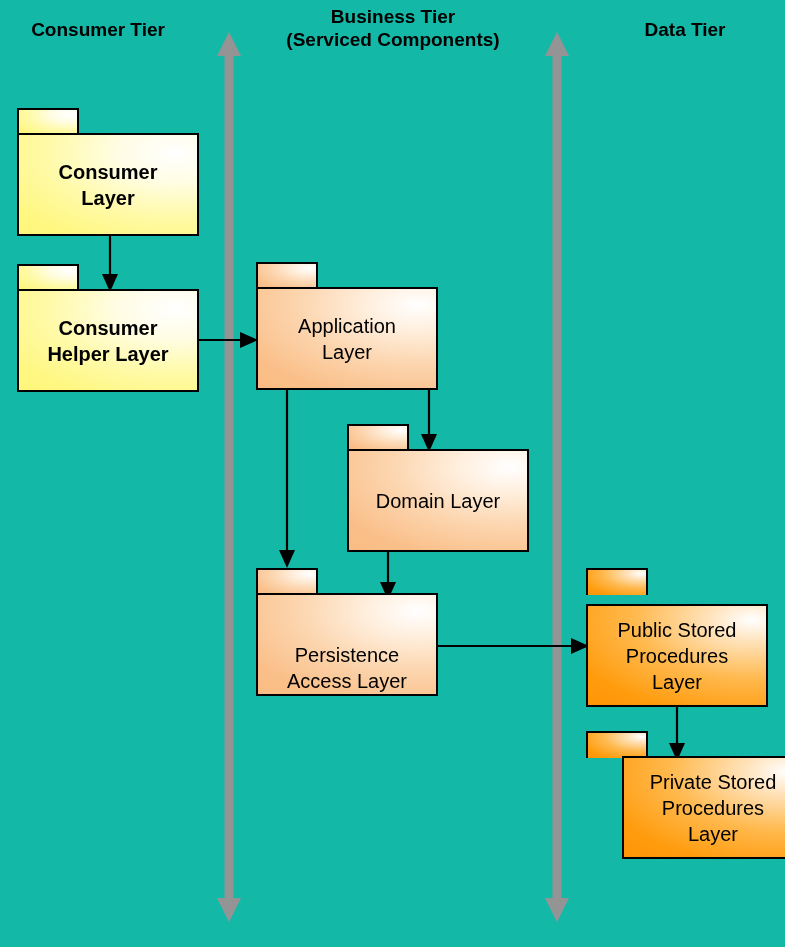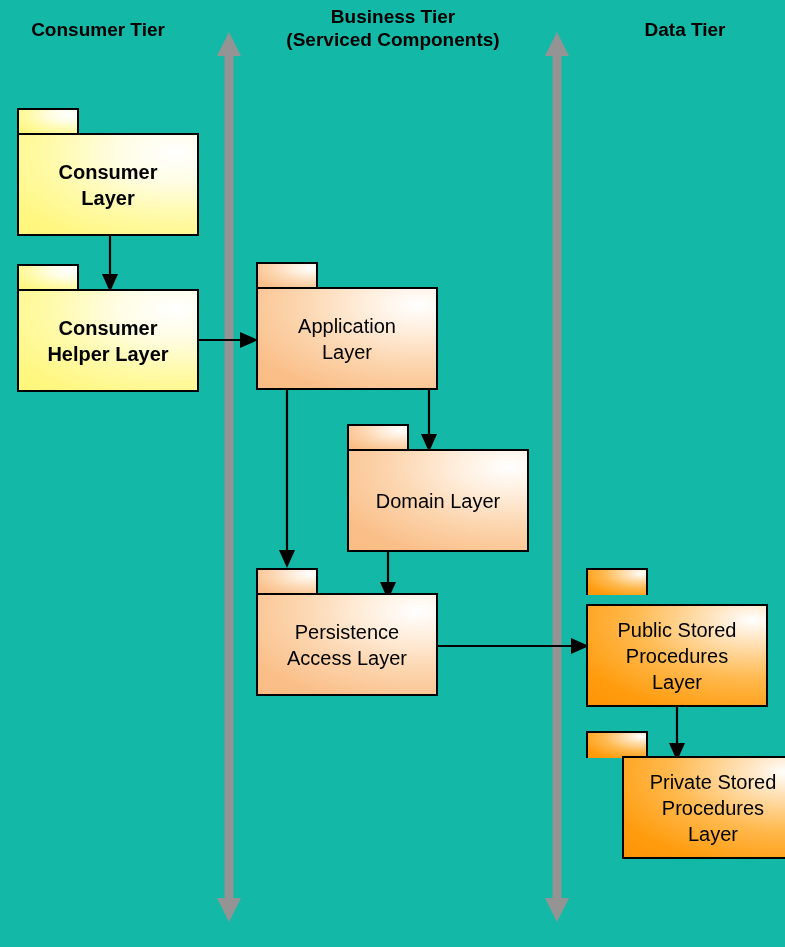--- a/index.html
+++ b/index.html
@@ -181,21 +181,21 @@
 
   <div class="pkg fill-lightorange" style="left:347px; top:424px; width:182px; height:128px;padding-left:40px;">
     <div class="pkg-tab" style="width:62px; height:27px;"></div>
     <div class="pkg-body" style="top:25px; width:182px; height:103px;">
       <span class="pkg-label">Domain Layer</span>
     </div>
   </div>
 
   <div class="pkg fill-lightorange" style="left:256px; top:568px; width:182px; height:128px;">
     <div class="pkg-tab" style="width:62px; height:27px;"></div>
-    <div class="pkg-body" style="top:25px; width:182px; height:103px;">
+    <div class="pkg-body" style="top:25px; width:182px; height:103px;align-items:flex-end;">
       <span class="pkg-label">Persistence
 Access Layer</span>
     </div>
   </div>
 
   <div class="pkg fill-darkorange" style="left:586px; top:568px; width:182px; height:128px;">
     <div class="pkg-tab" style="width:62px; height:27px;"></div>
     <div class="pkg-body" style="top:36px; width:182px; height:103px;">
       <span class="pkg-label">Public Stored
 Procedures

